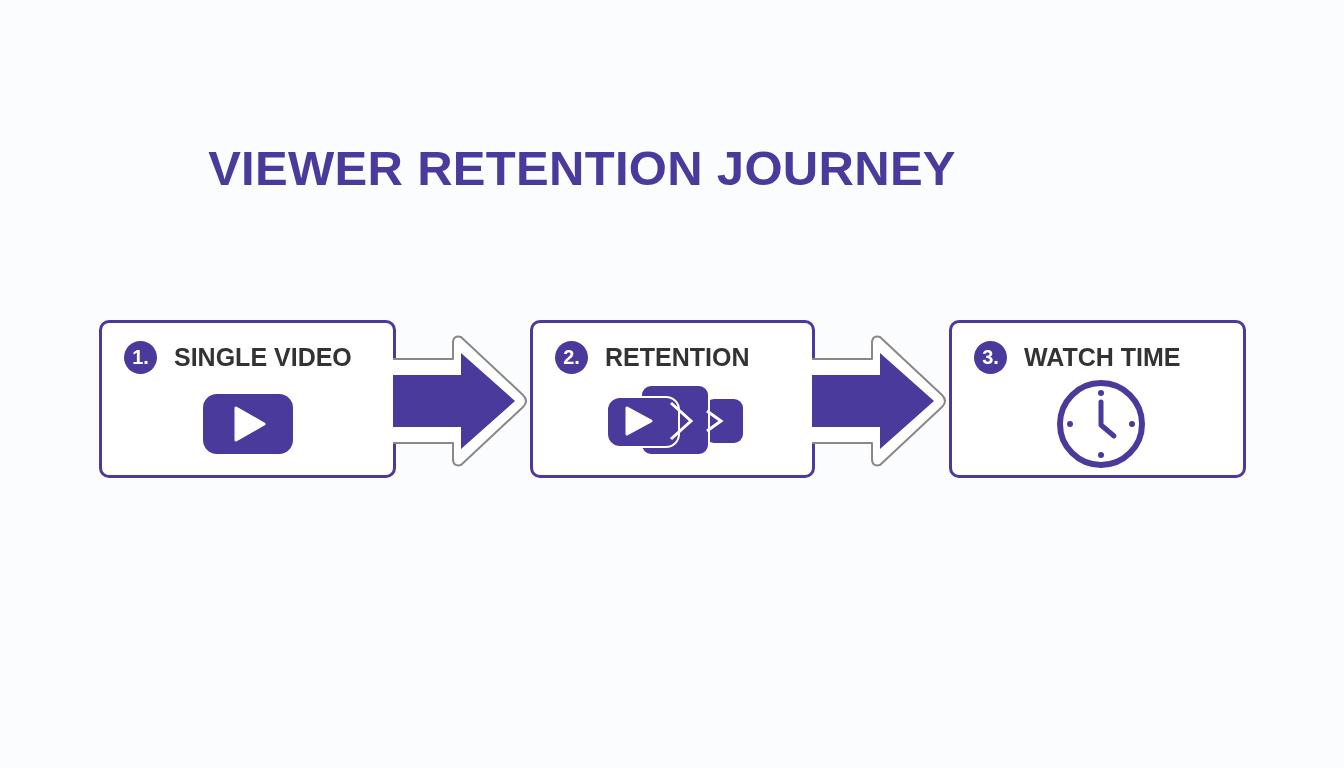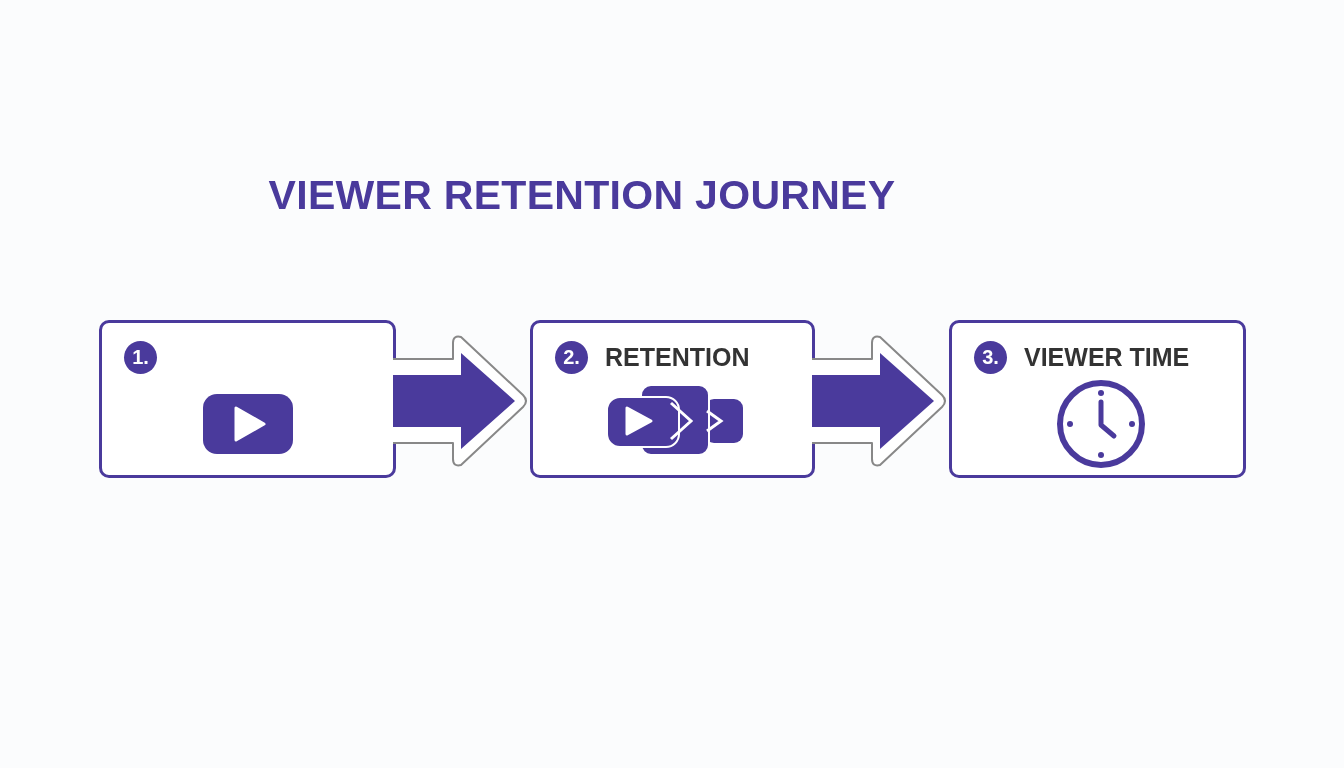--- a/index.html
+++ b/index.html
@@ -1,30 +1,31 @@
 <!DOCTYPE html>
 <html><head>
 <meta charset="utf-8">
 <style>
   html, body { margin:0; padding:0; }
   body { width:1344px; height:768px; background:#fbfcfd; position:relative; overflow:hidden; font-family:"Liberation Sans", sans-serif; }
-  .title { position:absolute; left:0; width:1164px; top:140px; text-align:center; font-weight:bold; font-size:41px; color:#4a3a9c; letter-spacing:0.3px;margin-top:32px; }
+  .title { position:absolute; left:0; width:1164px; top:140px; text-align:center; font-weight:bold; font-size:49px; color:#4a3a9c; letter-spacing:0.3px; }
   .box { position:absolute; top:320px; height:158px; border:3px solid #4a3a9c; border-radius:10px; background:#fff; box-sizing:border-box; }
   .badge { position:absolute; left:22px; top:18px; width:33px; height:33px; border-radius:50%; background:#4a3a9c; color:#fff; font-weight:bold; font-size:20px; text-align:center; line-height:33px; }
   .label { position:absolute; left:72px; top:18px; font-weight:bold; font-size:25px; line-height:33px; color:#333; }
   .icon { position:absolute; }
   .arrow { position:absolute; top:333px; }
 </style>
 </head>
 <body>
 
 <div class="title">VIEWER RETENTION JOURNEY</div>
 
 <div class="box" style="left:99px;width:297px;">
   <div class="badge">1.</div>
+  <div class="label">SINGLE VIDEO</div>
   <svg class="icon" style="left:99px;top:69px;" width="94" height="64" viewBox="0 0 94 64">
     <rect x="2" y="2" width="90" height="60" rx="14" fill="#4a3a9c"></rect>
     <path d="M35 16 L35 48 L63 32 Z" fill="#fff" stroke="#fff" stroke-width="3" stroke-linejoin="round"></path>
   </svg>
 </div>
 
 <svg class="arrow" style="left:393px;" width="140" height="136" viewBox="0 0 140 136">
   <path d="M0 26 H60 V10 Q60 2 68 4 L130 62 Q136 68 130 74 L68 132 Q60 134 60 126 V110 H0" fill="#fff" stroke="#888" stroke-width="2" stroke-linejoin="round"></path>
   <path d="M0 42 H68 V20 L122 68 L68 116 V94 H0 Z" fill="#4a3a9c"></path>
 </svg>
@@ -42,21 +43,21 @@
   </svg>
 </div>
 
 <svg class="arrow" style="left:812px;" width="140" height="136" viewBox="0 0 140 136">
   <path d="M0 26 H60 V10 Q60 2 68 4 L130 62 Q136 68 130 74 L68 132 Q60 134 60 126 V110 H0" fill="#fff" stroke="#888" stroke-width="2" stroke-linejoin="round"></path>
   <path d="M0 42 H68 V20 L122 68 L68 116 V94 H0 Z" fill="#4a3a9c"></path>
 </svg>
 
 <div class="box" style="left:949px;width:297px;">
   <div class="badge">3.</div>
-  <div class="label">VIEWER TIME</div>
+  <div class="label">WATCH TIME</div>
   <svg class="icon" style="left:103px;top:55px;" width="92" height="92" viewBox="0 0 92 92">
     <circle cx="46" cy="46" r="41" fill="none" stroke="#4a3a9c" stroke-width="6"></circle>
     <circle cx="46" cy="15" r="3" fill="#4a3a9c"></circle>
     <circle cx="46" cy="77" r="3" fill="#4a3a9c"></circle>
     <circle cx="15" cy="46" r="3" fill="#4a3a9c"></circle>
     <circle cx="77" cy="46" r="3" fill="#4a3a9c"></circle>
     <path d="M46 24 V47 L59 58" fill="none" stroke="#4a3a9c" stroke-width="5" stroke-linecap="round" stroke-linejoin="round"></path>
   </svg>
 </div>
 

